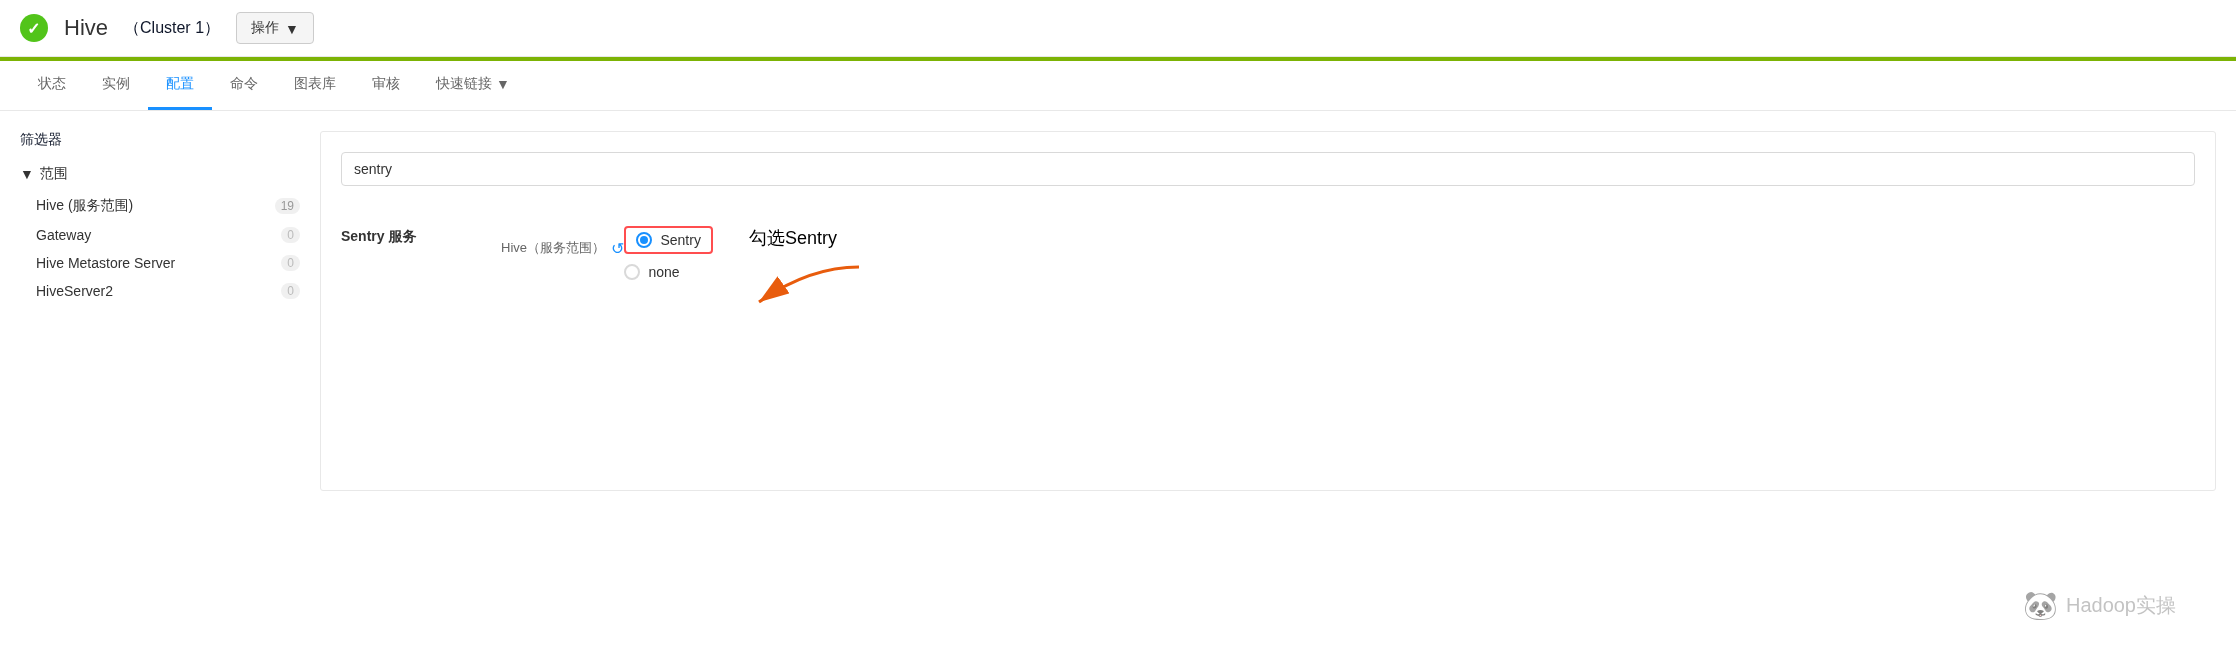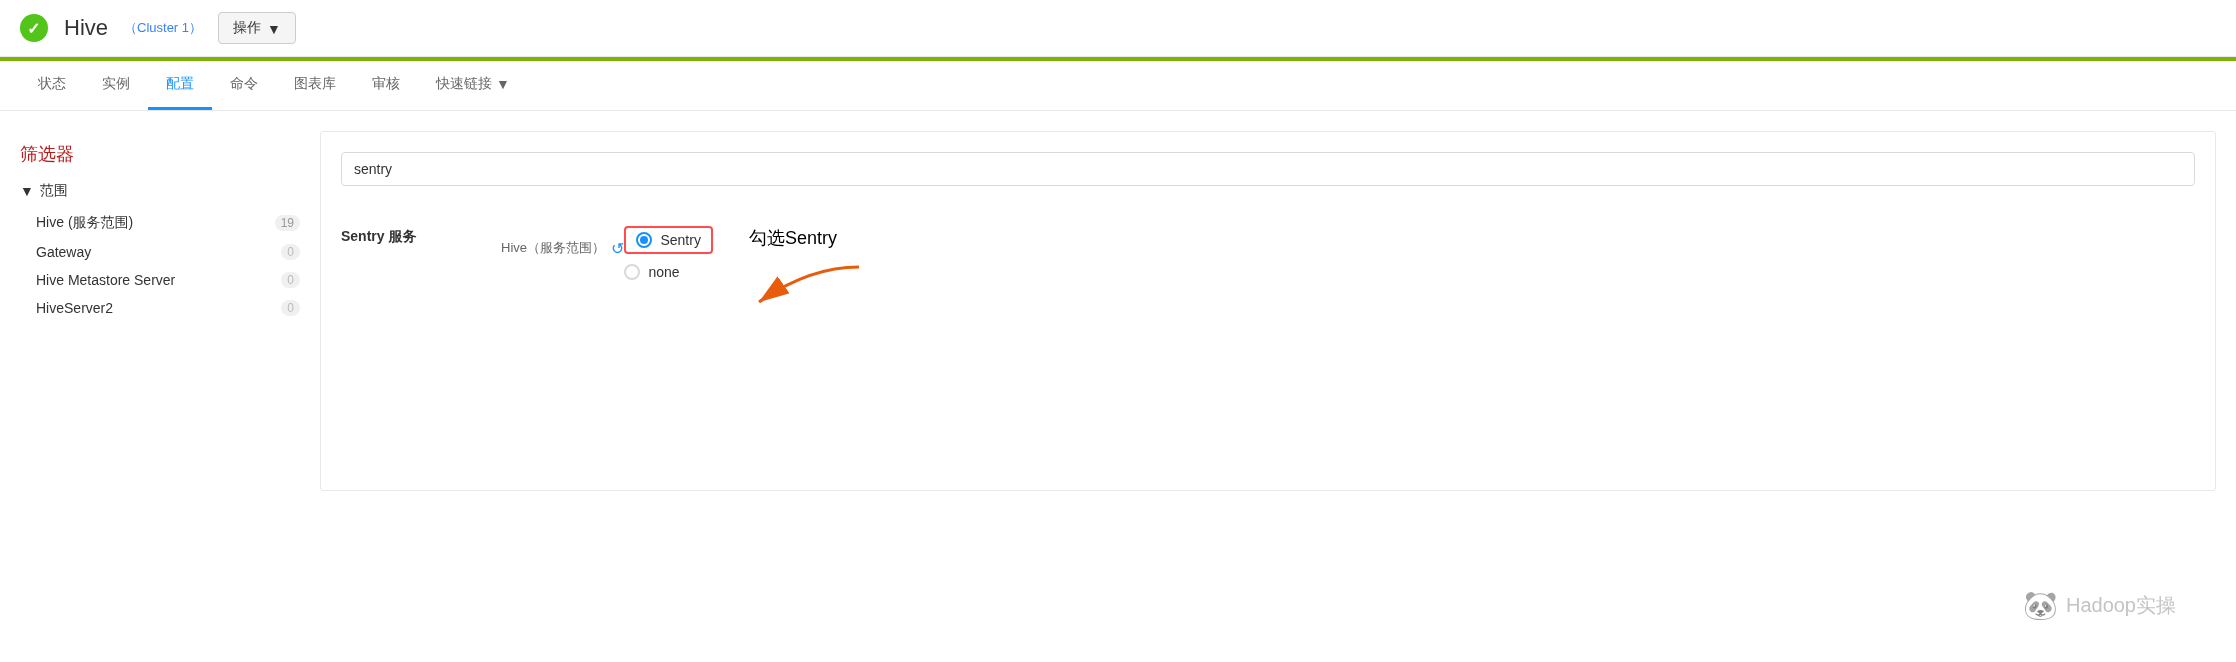--- a/index.html
+++ b/index.html
@@ -25,22 +25,22 @@
       color: #fff;
       font-size: 16px;
       font-weight: bold;
     }
     .header-title {
       font-size: 22px;
       font-weight: 500;
       color: #333;
     }
     .header-subtitle {
-      font-size: 13px;
-      color: #3b82f6;
+      font-size: 16px;
+      color: #0f172a;
     }
     .actions-btn {
       display: flex;
       align-items: flex-end;
       gap: 6px;
       padding: 6px 14px;
       border: 1px solid #ccc;
       border-radius: 4px;
       background: #f5f5f5;
       cursor: pointer;
@@ -99,25 +99,24 @@
       gap: 20px;
       min-height: 400px;
     }
 
     
     .sidebar {
       width: 280px;
       flex-shrink: 0;
     }
     .sidebar-title {
-      font-size: 18px;
-      font-weight: 500;
-      color: #b91c1c;
+      font-size: 14px;
+      font-weight: 500;
+      color: #0f172a;
       margin-bottom: 16px;
-      margin-top: 11px;
     }
     .sidebar-section-title {
       display: flex;
       align-items: center;
       gap: 6px;
       font-size: 14px;
       font-weight: 500;
       color: #333;
       margin-bottom: 8px;
       cursor: pointer;

